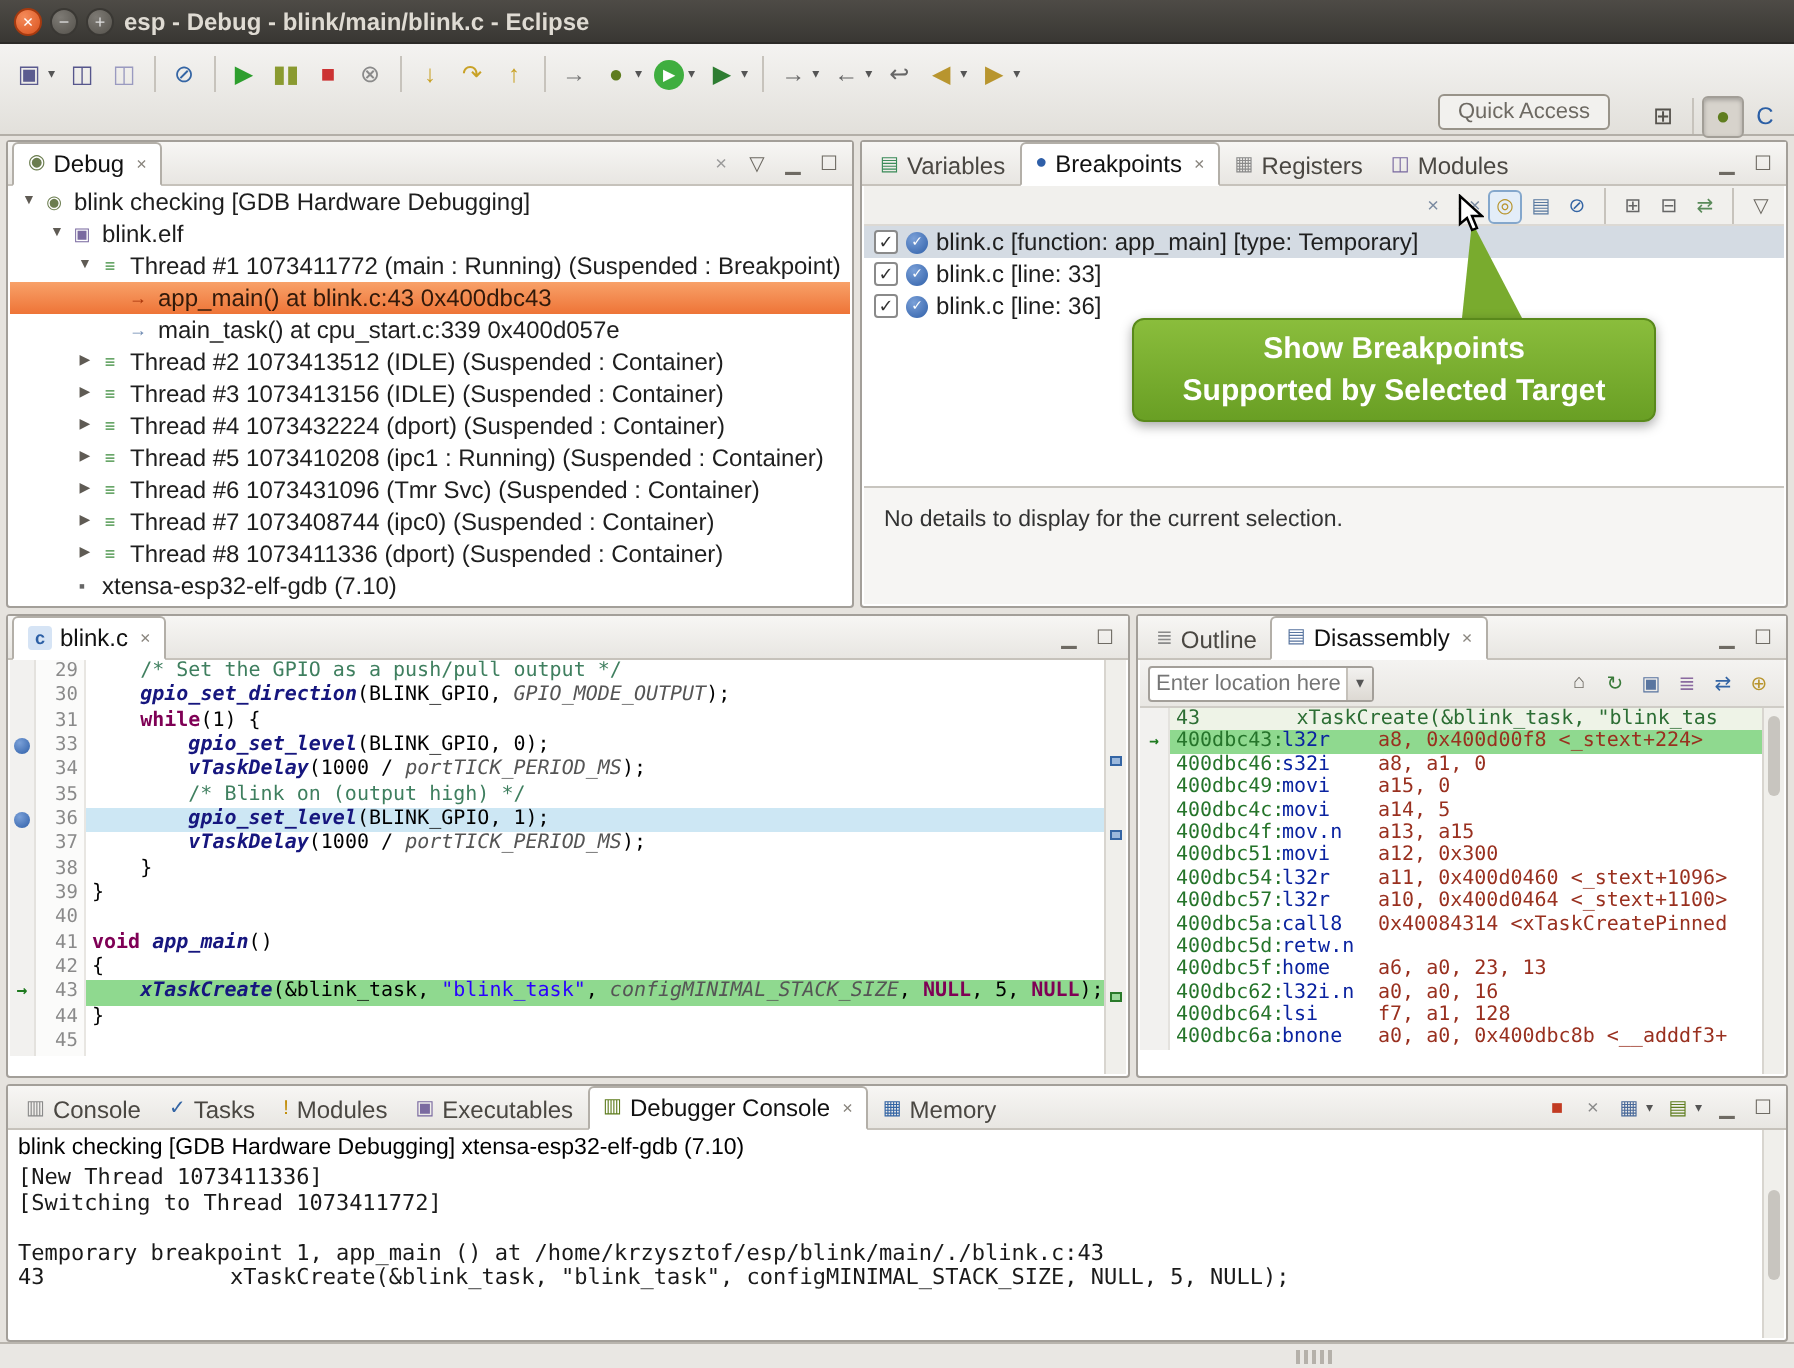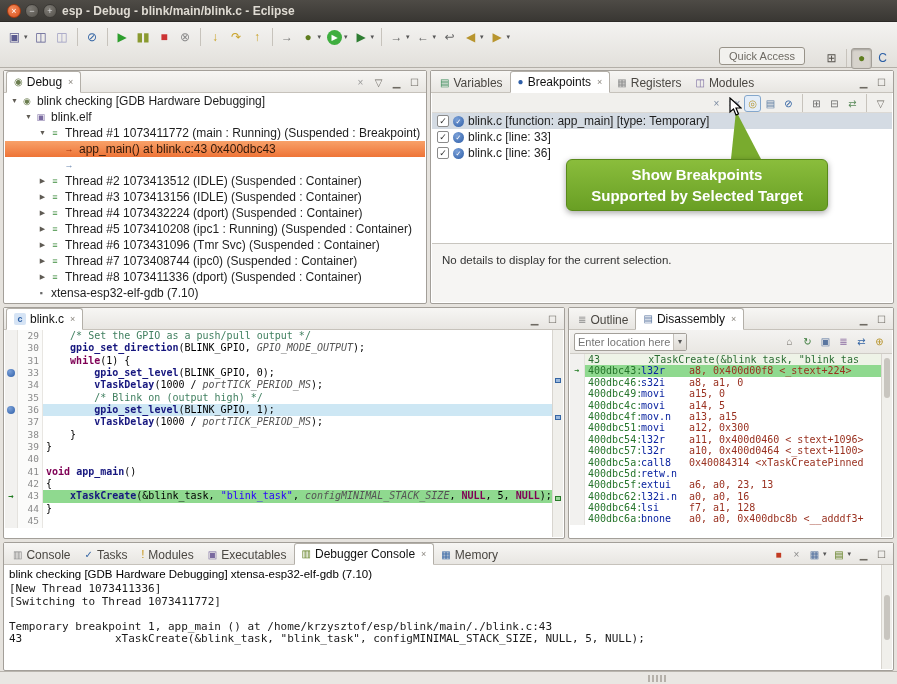--- a/index.html
+++ b/index.html
@@ -73,21 +73,21 @@
   .marker{width:13px;flex:none;background:#f2f1ef;border-right:1px solid #e4e2de;display:flex;align-items:center;justify-content:center;}
   .marker.cur{color:#1f7a1f;font-weight:bold;font-size:9px;}
   .mdot{display:inline-block;width:8px;height:8px;border-radius:50%;background:radial-gradient(circle at 35% 30%,#7aa0d8,#2f5fa8);}
   .num{width:25px;flex:none;text-align:right;padding-right:3px;color:#8a8a8a;background:#fbfbfa;border-right:1px solid #e8e6e2;font-size:9.5px;}
   .code{flex:1;white-space:pre;padding-left:3px;color:#000;overflow:hidden;}
   .code.hl-green{background:#8fd98f;}
   .code.hl-blue{background:#cde7f4;}
   .tk-c{color:#3f7f5f;}
   .tk-k{color:#7f0055;font-weight:bold;}
   .tk-s{color:#2a00ff;}
-  .tk-f{color:#16167e;font-weight:bold;}
+  .tk-f{color:#16167e;font-weight:bold;font-style:italic;}
   .tk-m{color:#555;font-style:italic;}
   .tk-p{color:#000;text-align:center;}
   .edscroll{position:absolute;right:1px;top:22px;width:11px;bottom:1px;background:#f0efeb;border-left:1px solid #d8d5cf;}
   .ovm{position:absolute;left:2px;width:6px;height:5px;}
   .ovm.blue{background:#9bb8dc;border:1px solid #3465a4;}
   .ovm.green{background:#9bd89b;border:1px solid #2a7a2a;}
 
   
   .dtoolbar{position:absolute;left:1px;right:1px;top:22px;height:24px;background:linear-gradient(#f4f3f1,#e9e7e3);border-bottom:1px solid #cfccc6;display:flex;align-items:center;padding:0 4px;}
   .combo{display:inline-flex;align-items:center;border:1px solid #a39f99;background:#fff;height:18px;border-radius:2px;flex:none;}
@@ -209,20 +209,21 @@
           <span class="ntext">Thread #1 1073411772 (main : Running) (Suspended : Breakpoint)</span>
         </div>
         <div class="trow selected" style="padding-left: 46px;">
           <span class="arrow"></span>
           <span class="nicon" style="color: rgb(165, 50, 8);">→</span>
           <span class="ntext">app_main() at blink.c:43 0x400dbc43</span>
         </div>
         <div class="trow" style="padding-left: 46px;">
           <span class="arrow"></span>
           <span class="nicon" style="color: rgb(106, 135, 176);">→</span>
+          <span class="ntext">main_task() at cpu_start.c:339 0x400d057e</span>
         </div>
         <div class="trow" style="padding-left: 32px;">
           <span class="arrow">▶</span>
           <span class="nicon" style="color: rgb(60, 140, 60);">≡</span>
           <span class="ntext">Thread #2 1073413512 (IDLE) (Suspended : Container)</span>
         </div>
         <div class="trow" style="padding-left: 32px;">
           <span class="arrow">▶</span>
           <span class="nicon" style="color: rgb(60, 140, 60);">≡</span>
           <span class="ntext">Thread #3 1073413156 (IDLE) (Suspended : Container)</span>
@@ -510,21 +511,21 @@
         <div class="dr">
           <span class="druler"></span>
           <span class="dbody"><span class="daddr">400dbc5a:</span><span class="dop">call8</span><span class="dargs">0x40084314 &lt;xTaskCreatePinned</span></span>
         </div>
         <div class="dr">
           <span class="druler"></span>
           <span class="dbody"><span class="daddr">400dbc5d:</span><span class="dop">retw.n</span><span class="dargs"></span></span>
         </div>
         <div class="dr">
           <span class="druler"></span>
-          <span class="dbody"><span class="daddr">400dbc5f:</span><span class="dop">extui</span><span class="dargs">a6, a0, 23, 13</span></span>
+          <span class="dbody"><span class="daddr">400dbc5f:</span><span class="dop">home</span><span class="dargs">a6, a0, 23, 13</span></span>
         </div>
         <div class="dr">
           <span class="druler"></span>
           <span class="dbody"><span class="daddr">400dbc62:</span><span class="dop">l32i.n</span><span class="dargs">a0, a0, 16</span></span>
         </div>
         <div class="dr">
           <span class="druler"></span>
           <span class="dbody"><span class="daddr">400dbc64:</span><span class="dop">lsi</span><span class="dargs">f7, a1, 128</span></span>
         </div>
         <div class="dr">

